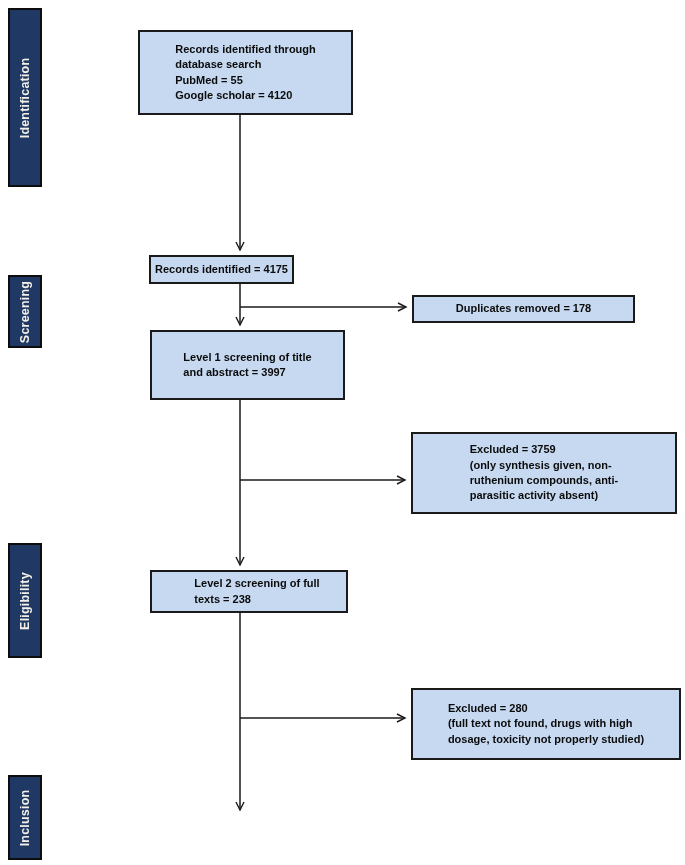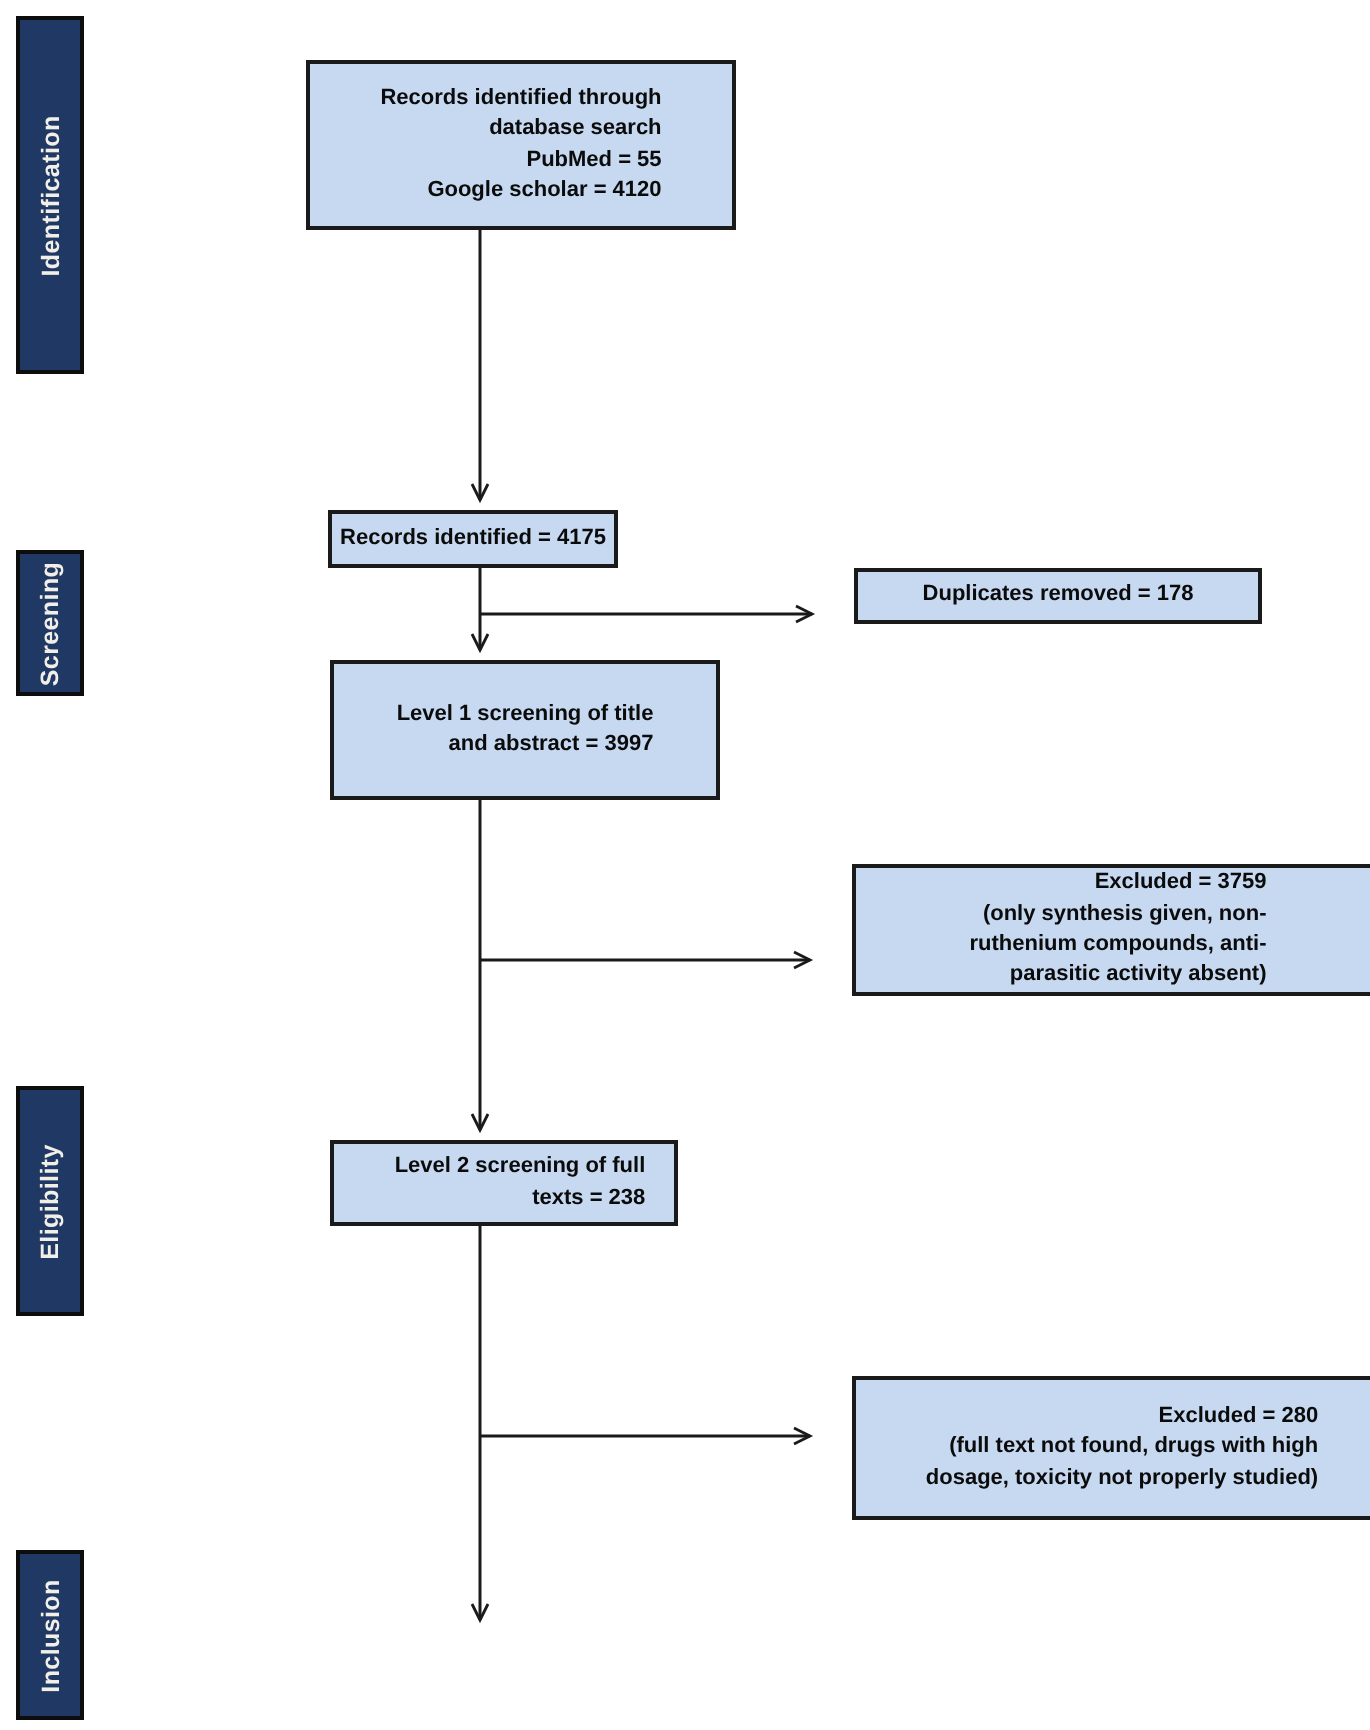--- a/index.html
+++ b/index.html
@@ -18,22 +18,21 @@
     font-family:"Liberation Sans", sans-serif;
     overflow:hidden;
   }
   .arrows{position:absolute;left:0;top:0;}
   .flowbox{
     position:absolute;
     box-sizing:border-box;
     background:var(--box-fill);
     border:2px solid var(--box-border);
     display:flex;align-items:center;justify-content:center;
-    text-align:right;
-    margin-left:15px;
+    text-align:left;
   }
   .box-text{
     white-space:pre-line;
     font-weight:bold;
     font-size:11px;
     line-height:1.4;
     color:#0b0b0b;
     padding:1px 4px;
   }
   .stagebox{
@@ -89,37 +88,37 @@
     <div class="box-text">Records identified through
 database search
 PubMed = 55
 Google scholar = 4120</div>
   </div>
 
   <div class="flowbox" style="left:149px;top:255px;width:145px;height:29px;">
     <div class="box-text">Records identified = 4175</div>
   </div>
 
-  <div class="flowbox" style="left:412px;top:284px;width:204px;height:28px;">
+  <div class="flowbox" style="left:412px;top:295px;width:223px;height:28px;">
     <div class="box-text">Duplicates removed = 178</div>
   </div>
 
   <div class="flowbox" style="left:150px;top:330px;width:195px;height:70px;">
     <div class="box-text">Level 1 screening of title
 and abstract = 3997</div>
   </div>
 
-  <div class="flowbox" style="left:411px;top:432px;width:266px;height:66px;">
+  <div class="flowbox" style="left:411px;top:432px;width:266px;height:82px;">
     <div class="box-text">Excluded = 3759
 (only synthesis given, non-
 ruthenium compounds, anti-
 parasitic activity absent)</div>
   </div>
 
-  <div class="flowbox" style="left:150px;top:570px;width:174px;height:43px;padding-left:16px;">
+  <div class="flowbox" style="left:150px;top:570px;width:198px;height:43px;padding-left:16px;">
     <div class="box-text">Level 2 screening of full
 texts = 238</div>
   </div>
 
   <div class="flowbox" style="left:411px;top:688px;width:270px;height:72px;">
     <div class="box-text">Excluded = 280
 (full text not found, drugs with high
 dosage, toxicity not properly studied)</div>
   </div>
 

